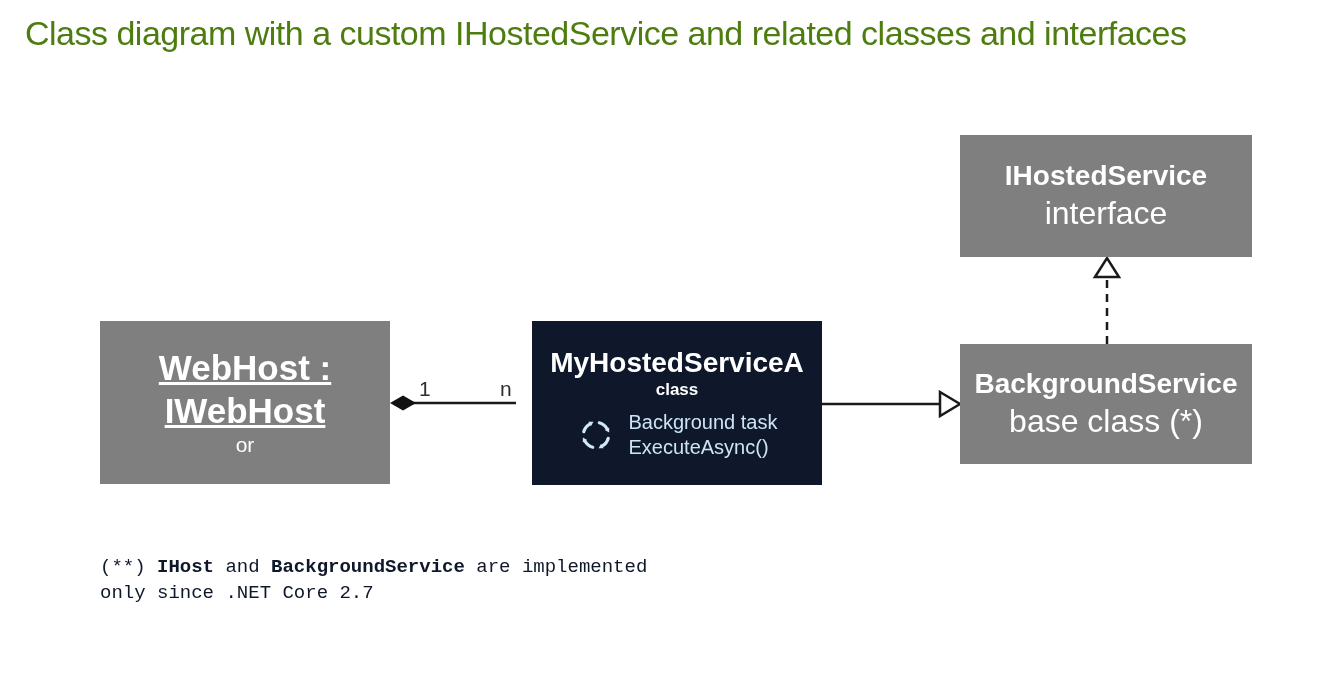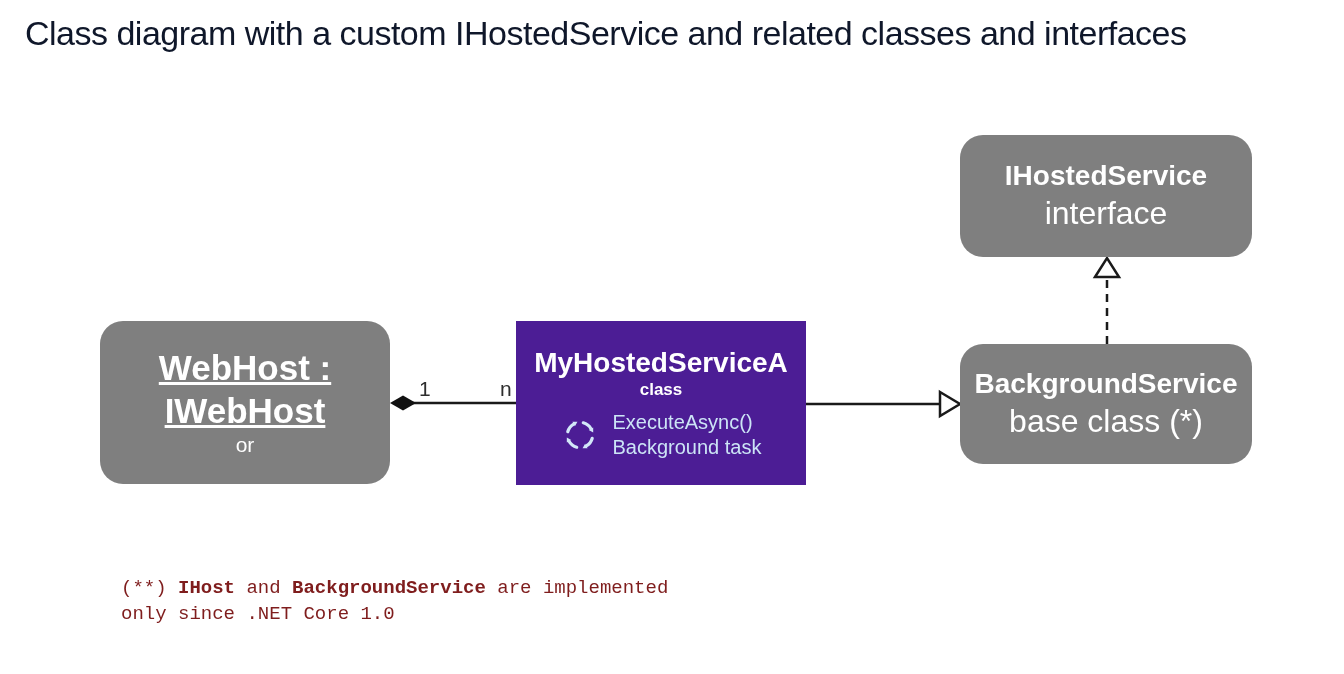--- a/index.html
+++ b/index.html
@@ -1,35 +1,35 @@
 <!DOCTYPE html>
 <html><head>
 <meta charset="utf-8">
 <style>
   html,body{margin:0;padding:0;background:#fff;}
   .canvas{position:relative;width:1344px;height:674px;background:#ffffff;overflow:hidden;
           font-family:"Liberation Sans",sans-serif;}
   .page-title{position:absolute;left:25px;top:14px;margin:0;font-size:34px;font-weight:400;
-              color:#0f172a;letter-spacing:-0.5px;white-space:nowrap;}
+              color:#4d7c0f;letter-spacing:-0.5px;white-space:nowrap;}
   .box{position:absolute;display:flex;flex-direction:column;align-items:center;justify-content:center;
        color:#ffffff;text-align:center;line-height:1.22;}
-  .box.gray{background:#7f7f7f;border-radius:23px;}
-  .box.blue{background:#4c1d95;}
+  .box.gray{background:#7f7f7f;}
+  .box.blue{background:#0f172a;margin-left:16px;}
   .box-title{font-size:28px;font-weight:700;}
   .box-sub{font-size:32px;font-weight:400;}
   .box-webhost .box-title{font-size:35px;text-decoration:underline;}
   .box-webhost .box-sub{font-size:21px;}
   .suffix{font-weight:400;}
   .task-row{display:flex;align-items:center;gap:14px;margin-top:9px;color:#cce4f6;}
   .task-text{font-size:20px;line-height:1.25;text-align:left;font-weight:400;}
   .cycle-icon{display:block;color:#d2e7f8;}
   .connectors{position:absolute;left:0;top:0;pointer-events:none;}
   .mult-label{position:absolute;font-size:21px;color:#2e2e2e;}
-  .footnote{position:absolute;left:100px;top:575px;font-family:"Liberation Mono",monospace;
-            font-size:19px;line-height:26px;color:#7f1d1d;margin-left:21px;}
+  .footnote{position:absolute;left:100px;top:554px;font-family:"Liberation Mono",monospace;
+            font-size:19px;line-height:26px;color:#0f172a;}
   .footnote div{white-space:pre;}
   .footnote b{font-weight:700;}
 </style>
 </head>
 <body>
 
 <div class="canvas">
 
   <h1 class="page-title">Class diagram with a custom IHostedService and related classes and interfaces</h1>
 
@@ -73,29 +73,29 @@
           <path d="M 6.4 14.9 A 12 12 0 0 1 12.0 7.6" transform="rotate(270 18 18)"></path>
         </g>
         <g fill="currentColor" stroke="none">
           <polygon points="15.6,5.5 13.2,9.7 10.8,5.5"></polygon>
           <polygon points="15.6,5.5 13.2,9.7 10.8,5.5" transform="rotate(90 18 18)"></polygon>
           <polygon points="15.6,5.5 13.2,9.7 10.8,5.5" transform="rotate(180 18 18)"></polygon>
           <polygon points="15.6,5.5 13.2,9.7 10.8,5.5" transform="rotate(270 18 18)"></polygon>
         </g>
       </svg>
       <div class="task-text">
+        <div>Background task</div>
         <div>ExecuteAsync()</div>
-        <div>Background task</div>
       </div>
     </div>
   </div>
 
   <div class="box gray" style="left:960px;top:344px;width:292px;height:120px;">
     <div class="box-title">BackgroundService</div>
     <div class="box-sub">base class (*)</div>
   </div>
 
   <div class="footnote">
     <div><span>(**) </span><b>IHost</b><span> and </span><b>BackgroundService</b><span> are implemented</span></div>
-    <div>only since .NET Core 1.0</div>
+    <div>only since .NET Core 2.7</div>
   </div>
 
 </div>
 
 </body></html>

